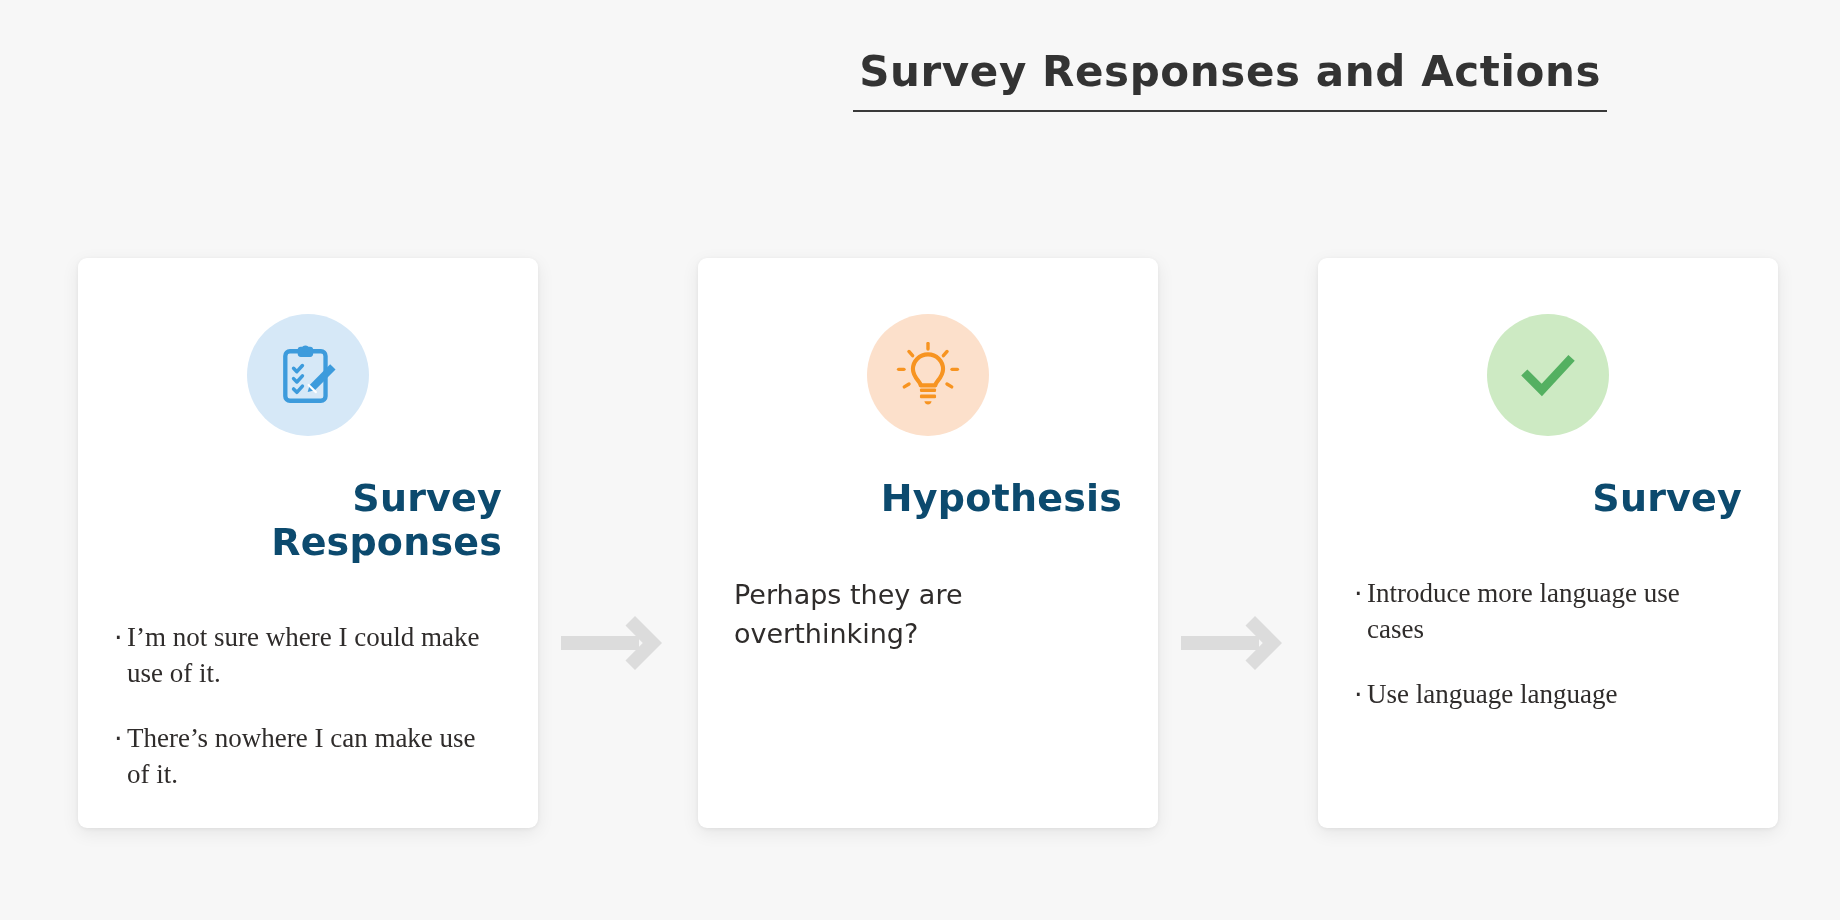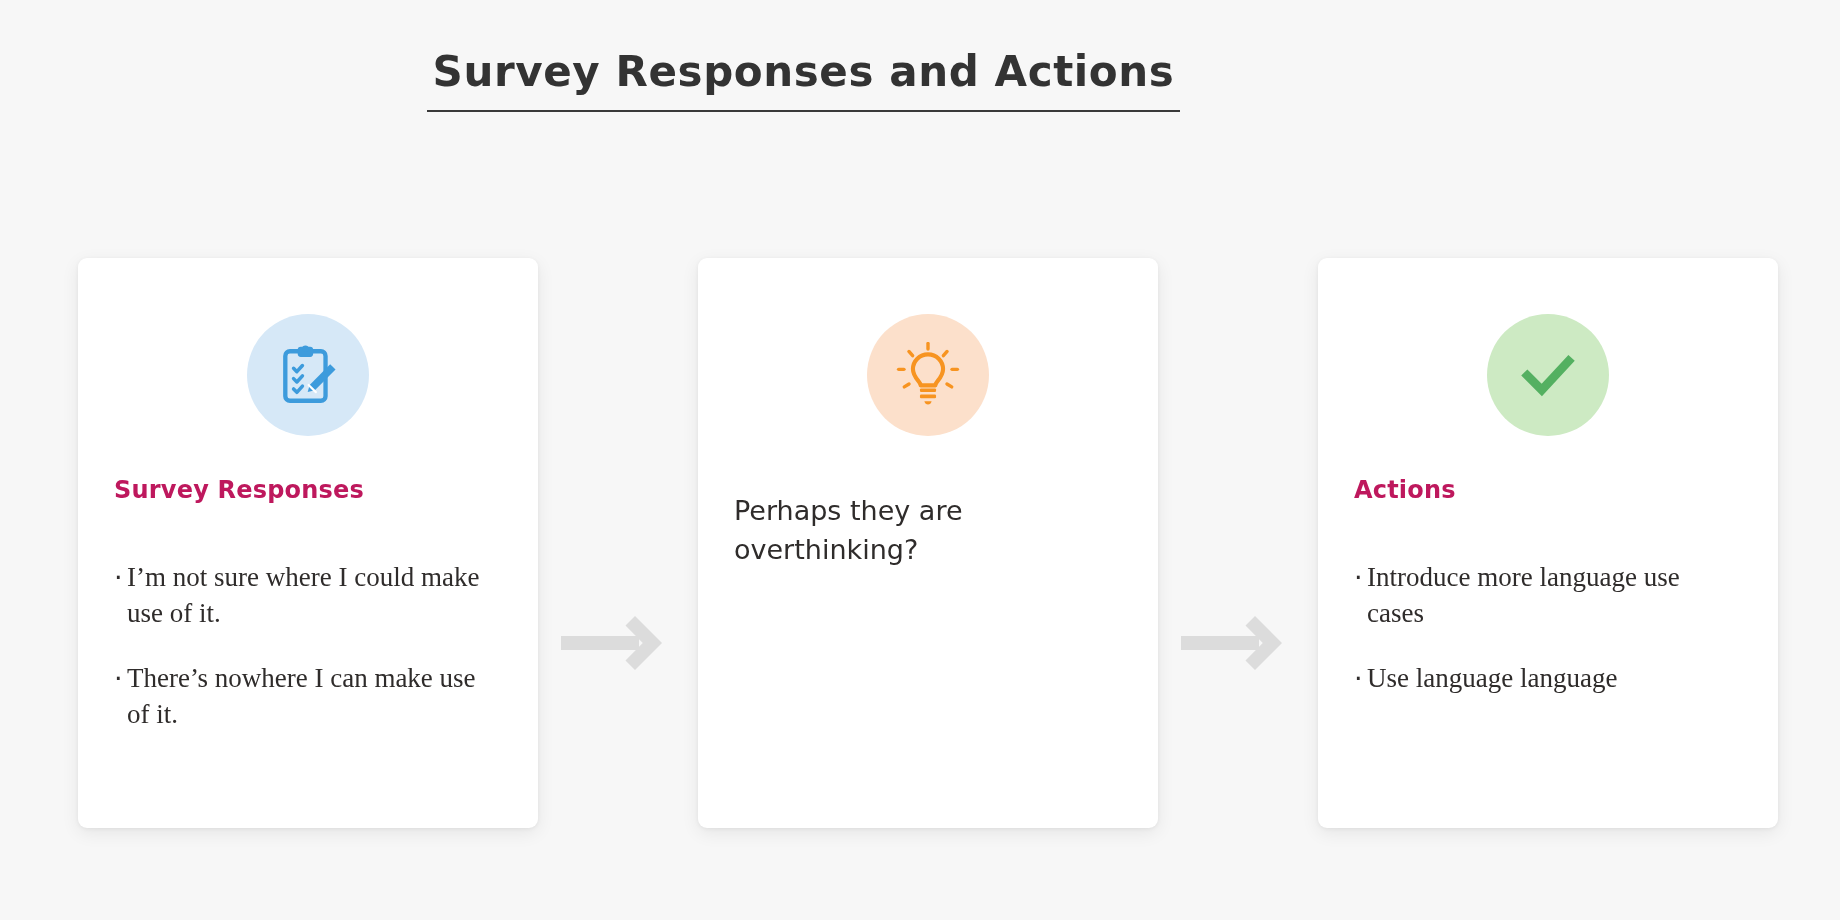--- a/index.html
+++ b/index.html
@@ -21,21 +21,21 @@
     width: 1840px;
     height: 920px;
   }
 
   
   .title-wrap {
     position: absolute;
     top: 48px;
     left: 0;
     width: 1607px;
-    text-align: center;
+    text-align: right;
   }
 
   .page-title {
     display: inline-block;
     font-size: 42px;
     font-weight: 700;
     letter-spacing: 0.6px;
     color: #333333;
     padding: 0 6px 14px 6px;
     border-bottom: 2.5px solid #3a3a3a;
@@ -76,24 +76,24 @@
   }
   .badge-blue  { background: #d6e8f7; }
   .badge-peach { background: #fce0cb; }
   .badge-green { background: #cdeac3; }
 
   .icon-badge svg { display: block; }
 
   
   .card-heading {
     margin-top: 40px;
-    text-align: left;
-    font-size: 24px;
+    text-align: right;
+    font-size: 38px;
     font-weight: 700;
-    color: #be185d;
+    color: #0c4a6e;
     letter-spacing: 0.2px;
   }
 
   
   .card-body {
     margin-top: 56px;
     font-size: 27px;
     line-height: 1.32;
     color: #2f2c2b;
     font-weight: 400;
@@ -199,41 +199,42 @@
             <path d="M32 1.5v5.4"></path>
             <path d="M13.5 9.2l3.6 4.1"></path>
             <path d="M50.5 9.2l-3.6 4.1"></path>
             <path d="M3.5 26.5h5.2"></path>
             <path d="M60.5 26.5h-5.2"></path>
             <path d="M9 43.5l4.6-2.8"></path>
             <path d="M55 43.5l-4.6-2.8"></path>
           </g>
         </svg>
       </div>
+      <div class="card-heading">Hypothesis</div>
       <div class="card-body">
         <div class="plain-text">Perhaps they are overthinking?</div>
       </div>
     </div>
 
     <div class="arrow-slot">
       <div class="arrow">
         <svg width="114" height="62" viewBox="0 0 114 62" fill="none">
           <rect x="0" y="24" width="78" height="14" fill="#dcdcdc"></rect>
           <path d="M74 4 L101 31 L74 58 L64.5 48.5 L81.8 31 L64.5 13.5 Z" fill="#dcdcdc"></path>
         </svg>
       </div>
     </div>
 
     <div class="card card-3">
       <div class="icon-badge badge-green">
         <svg width="66" height="66" viewBox="0 0 64 64" fill="none">
           <path d="M12 32.5 L26 46.5 L52 18.5" stroke="#54b061" stroke-width="8.4" stroke-linecap="square" stroke-linejoin="miter" fill="none"></path>
         </svg>
       </div>
-      <div class="card-heading">Actions</div>
+      <div class="card-heading">Survey</div>
       <div class="card-body">
         <ul class="bullet-list">
           <li class="bullet-item">
             <span class="bullet-dot">·</span>
             <span class="bullet-text">Introduce more language use cases</span>
           </li>
           <li class="bullet-item">
             <span class="bullet-dot">·</span>
             <span class="bullet-text">Use language language</span>
           </li>

